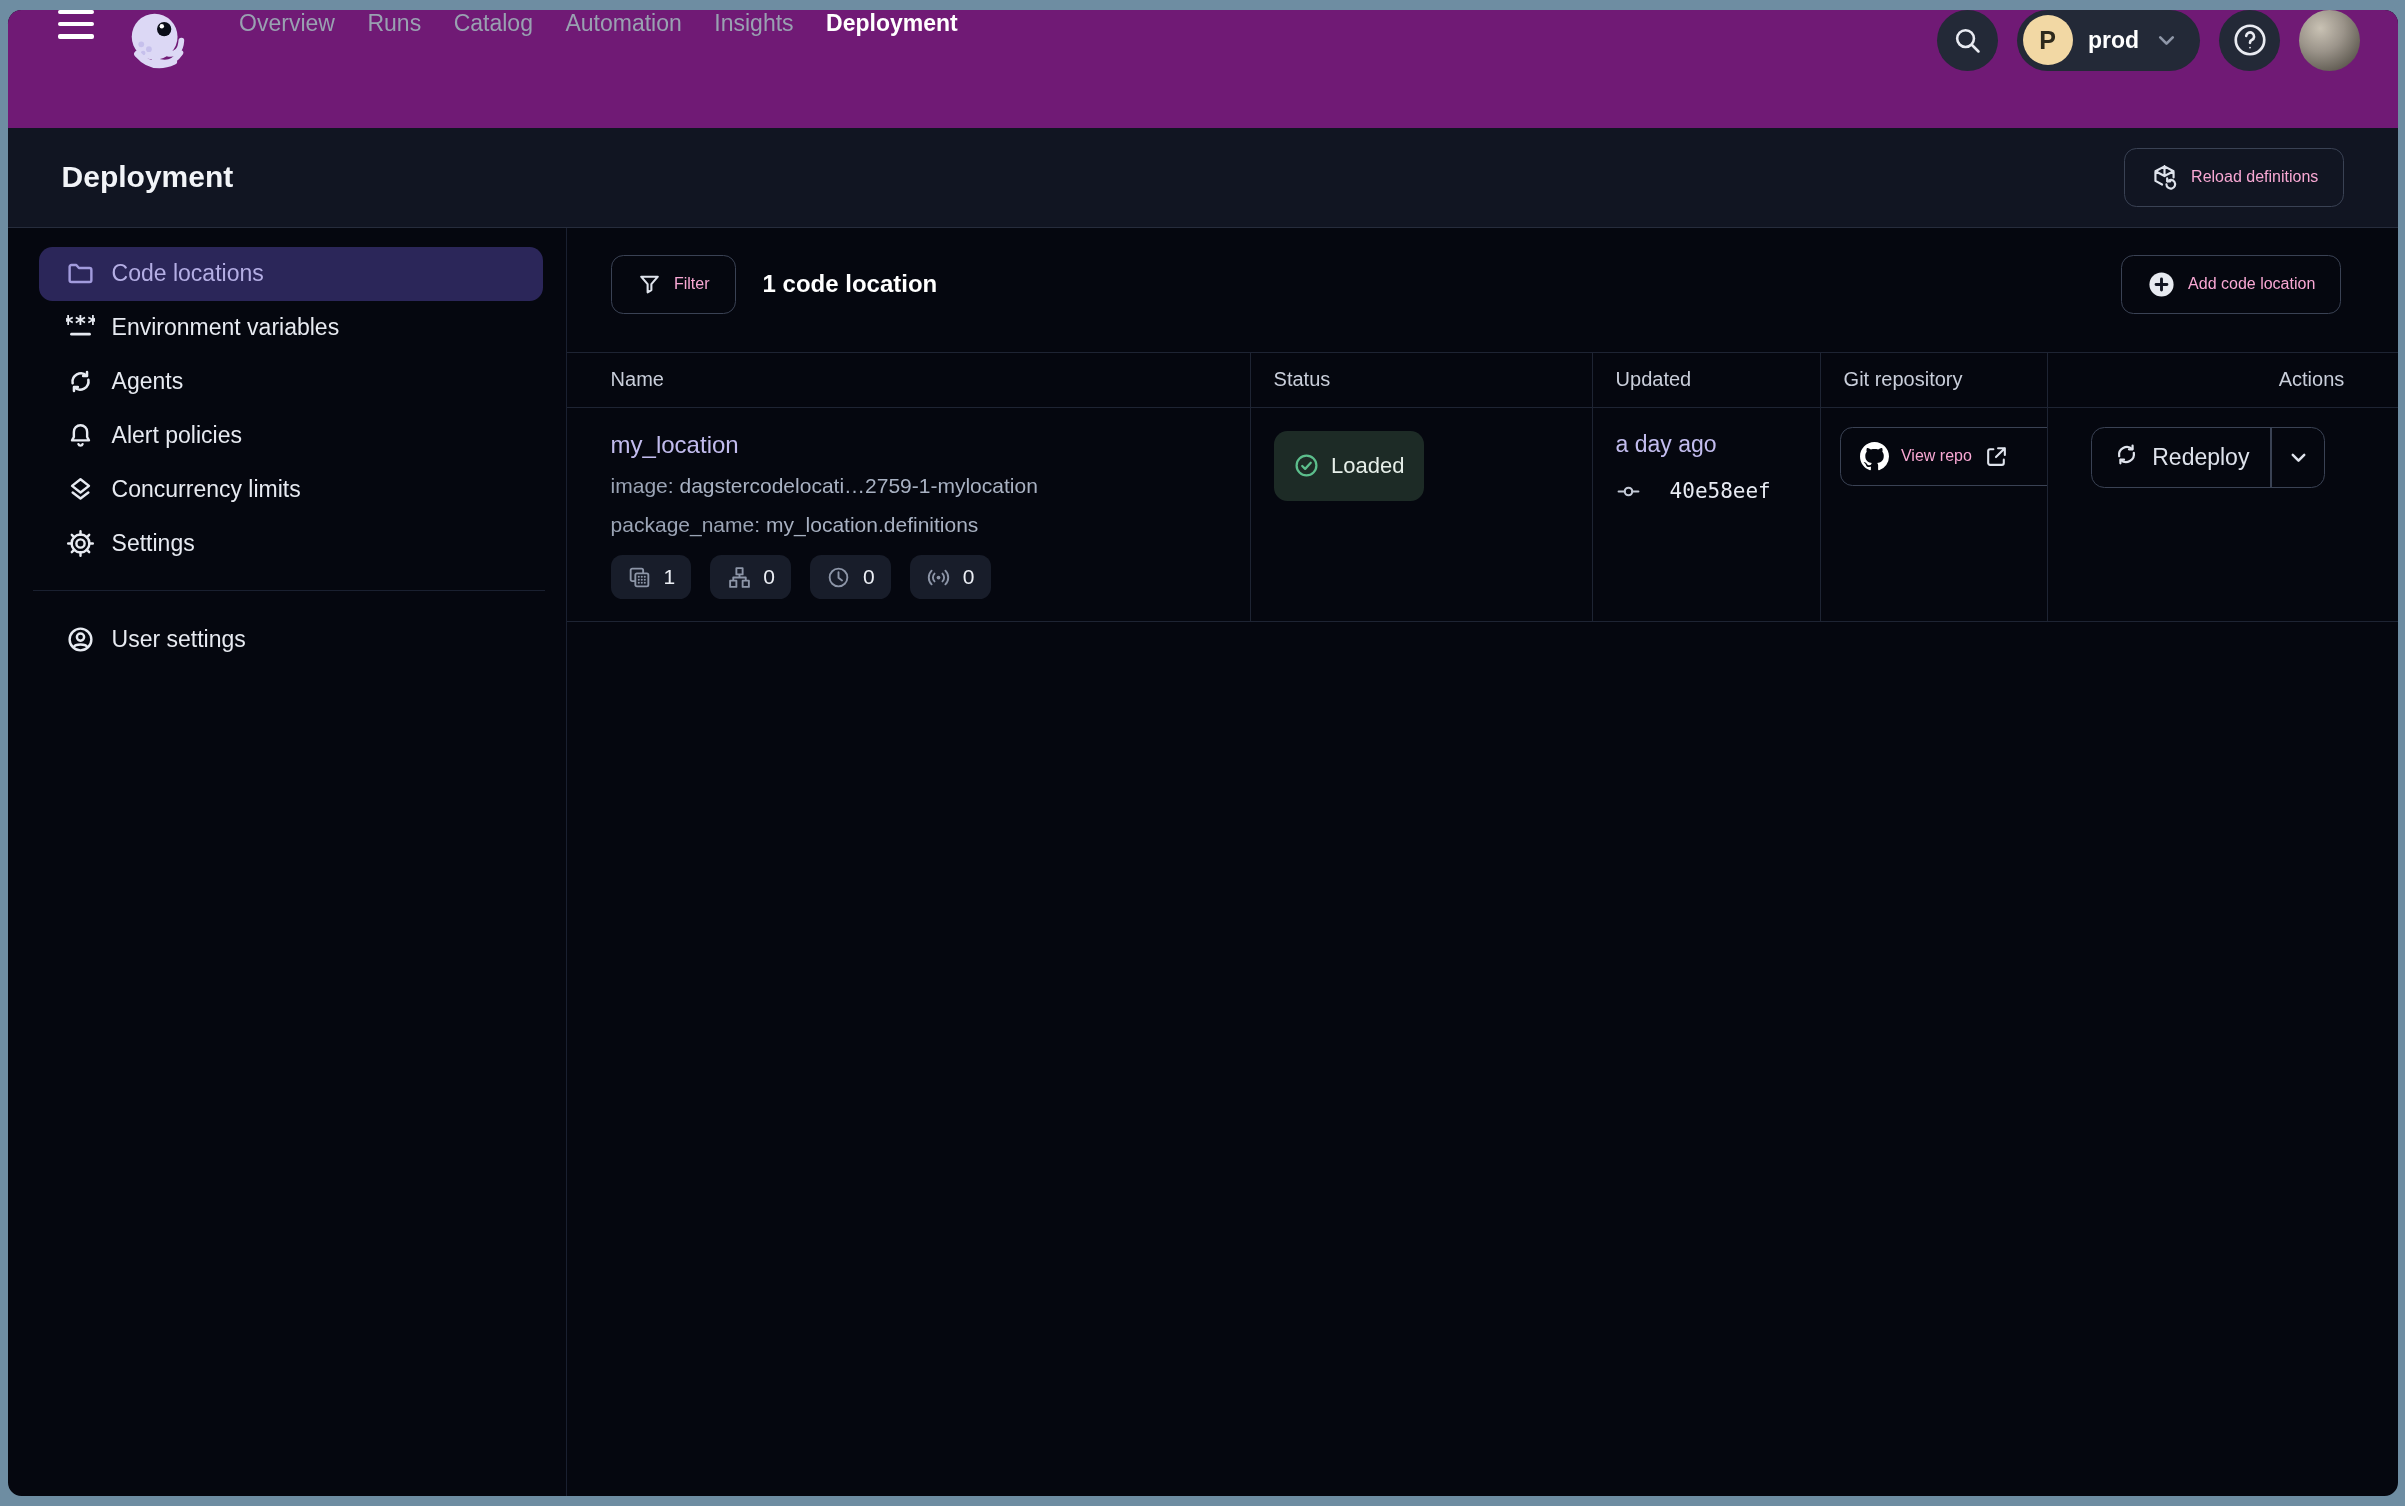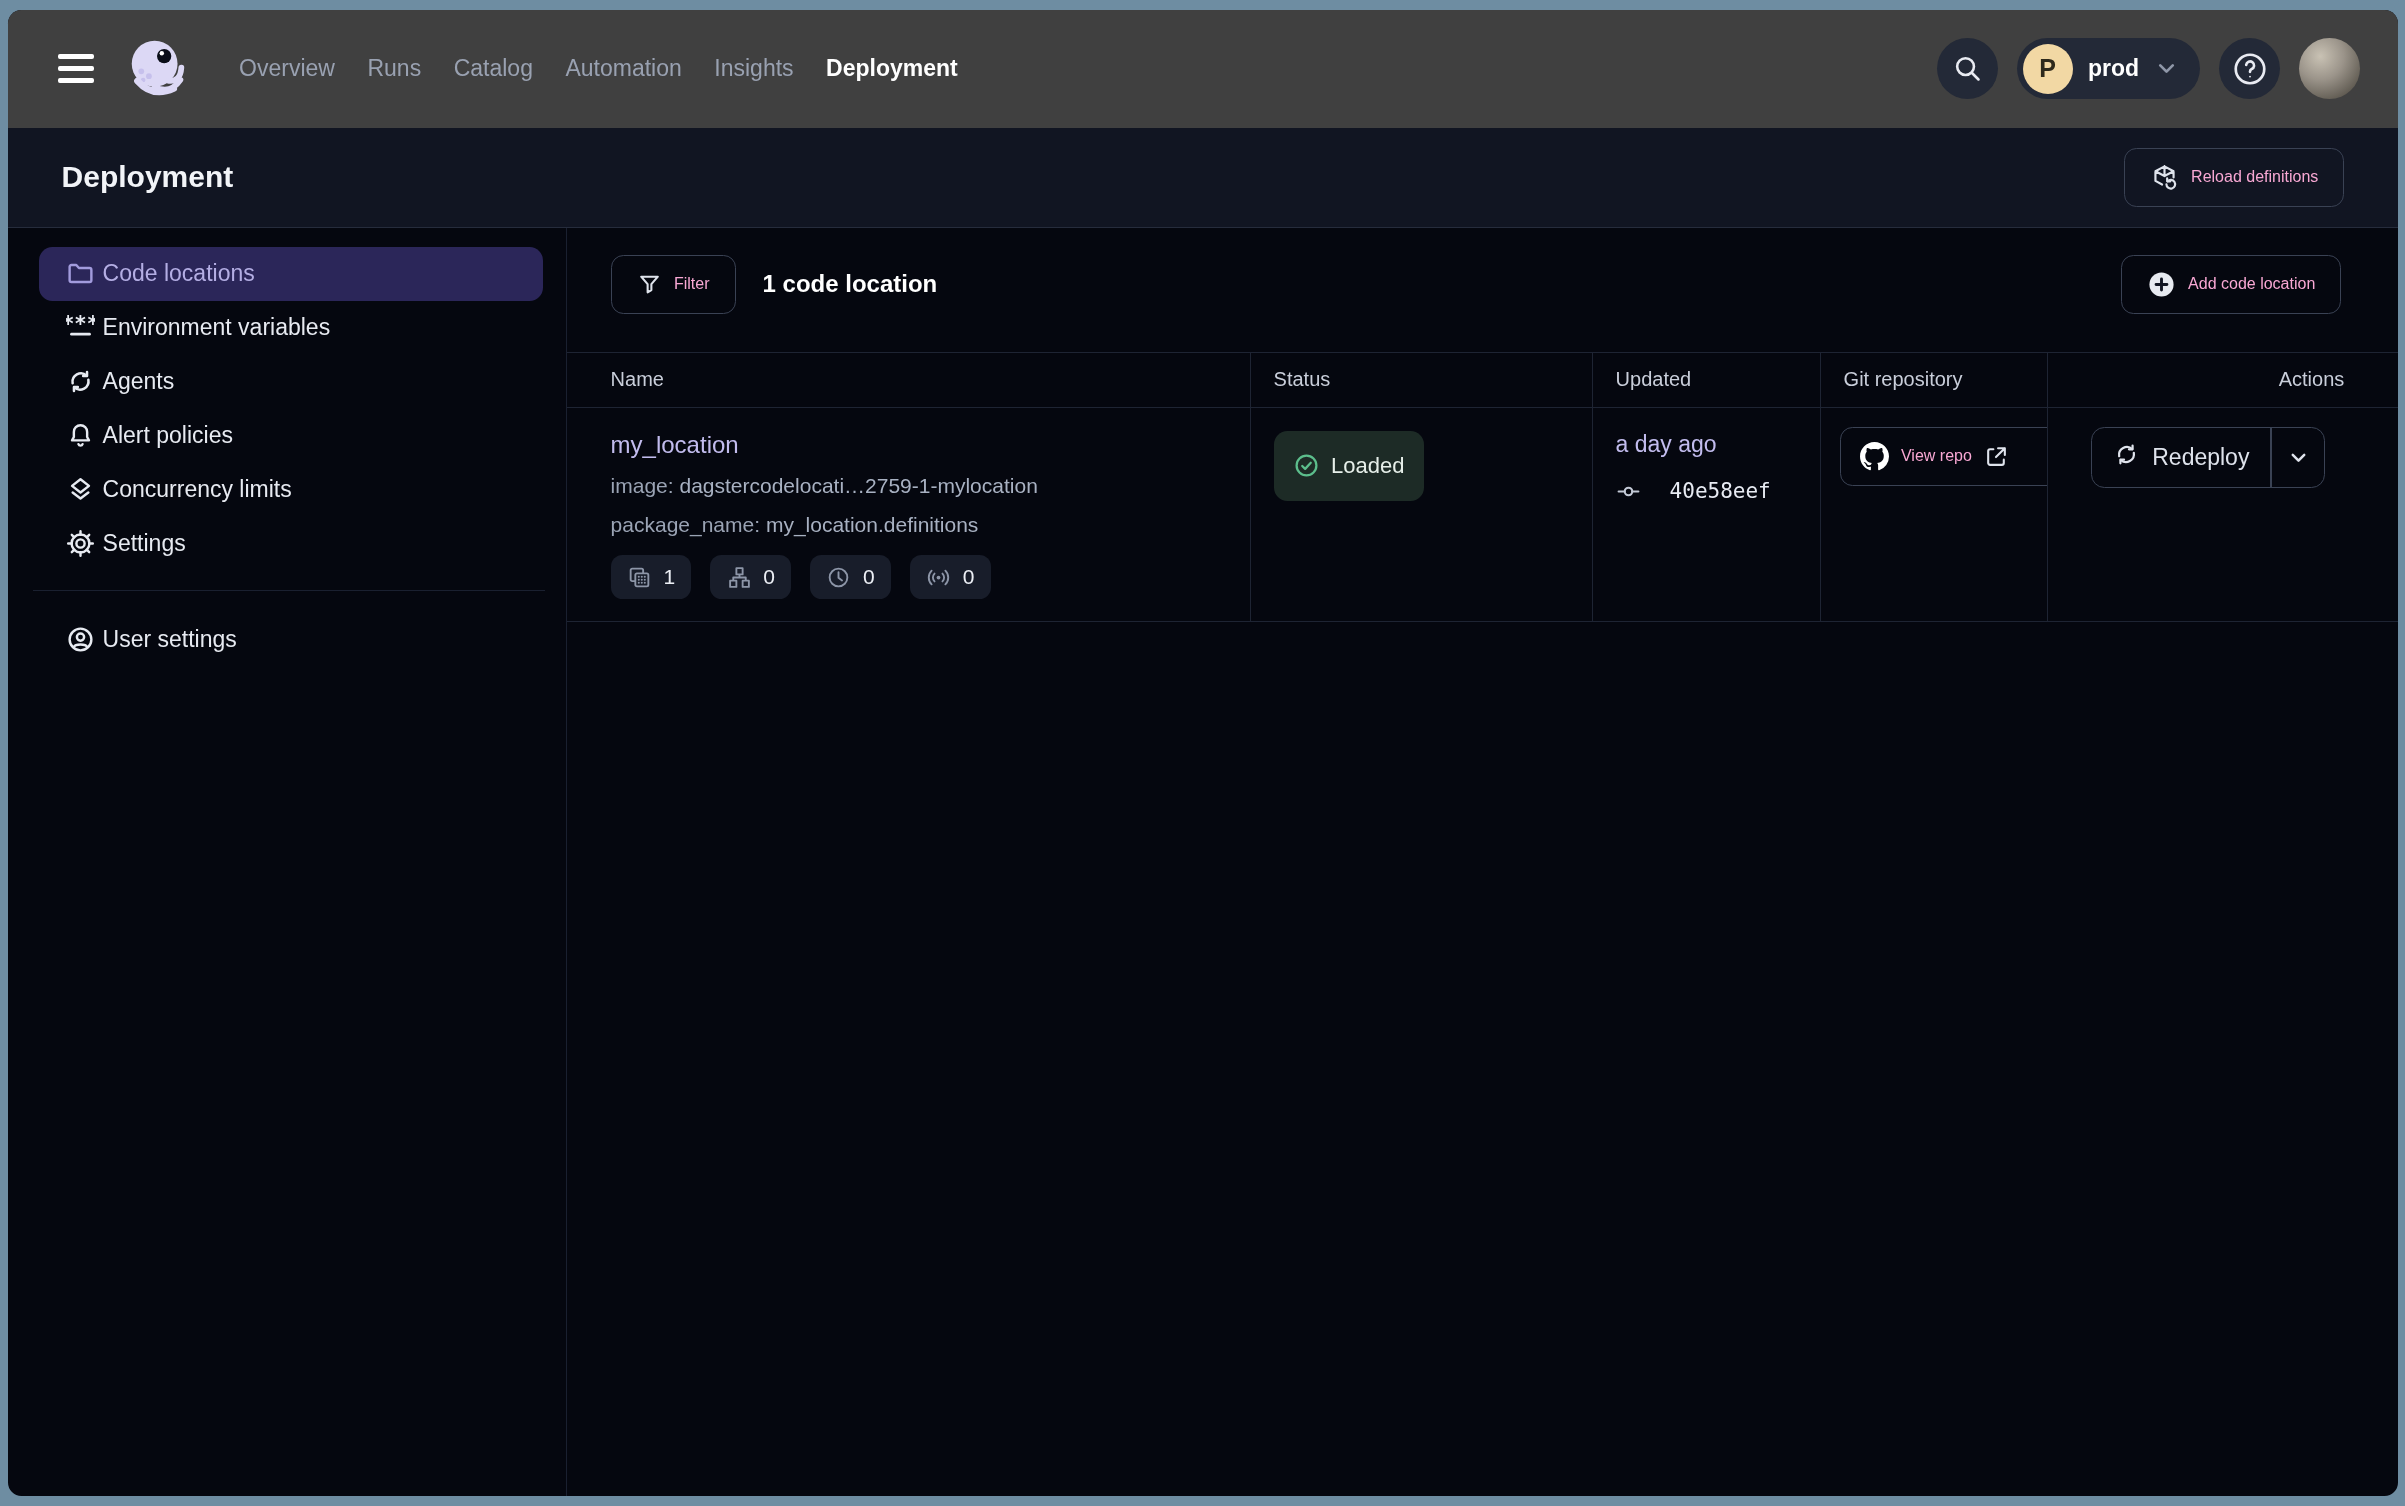--- a/index.html
+++ b/index.html
@@ -1,21 +1,21 @@
 <!DOCTYPE html>
 <html><head>
 <meta charset="utf-8">
 <style>
   html,body{margin:0;padding:0;background:#6E8DA2;}
   .frame{width:2405px;height:1506px;box-sizing:border-box;padding:9.6px 6.7px 9.6px 7.6px;}
   .app{width:100%;height:100%;background:#05070F;border-radius:13.4px;overflow:hidden;
        display:flex;flex-direction:column;font-family:"Liberation Sans",sans-serif;color:#E9EBF2;}
 
   
-  .topnav{flex:0 0 118px;display:flex;align-items:center;padding:0 38px 0 50px;background:#404040;}
+  .topnav{flex:0 0 118px;display:flex;align-items:flex-start;padding:0 38px 0 50px;background:#701a75;}
   .hamburger{width:36px;height:29px;display:flex;flex-direction:column;justify-content:space-between;
              background:none;border:none;cursor:pointer;padding:0;margin-right:32.5px;}
   .hamburger span{display:block;height:4.8px;background:#FFFFFF;border-radius:1.9px;}
   .logo{width:63px;height:63px;margin-right:50px;}
   .nav-items{display:flex;align-items:center;gap:32.5px;}
   .nav-item{font-size:23px;color:#99A1B1;text-decoration:none;cursor:pointer;}
   .nav-item.active{color:#FFFFFF;font-weight:700;}
   .nav-right{margin-left:auto;display:flex;align-items:center;gap:19px;}
   .circle-btn{width:61px;height:61px;border-radius:50%;background:#232937;border:none;cursor:pointer;
               display:flex;align-items:center;justify-content:center;color:#E9EBF2;padding:0;}
@@ -32,21 +32,21 @@
             display:flex;align-items:center;padding:0 54px;}
   .page-title{font-size:30px;font-weight:700;margin:0;color:#F2F4F8;}
   .btn{display:inline-flex;align-items:center;gap:12.4px;height:59px;border:1.9px solid #3A4254;border-radius:12.4px;
        background:transparent;color:#f9a8d4;font-size:16px;font-family:inherit;padding:0 25px;cursor:pointer;white-space:nowrap;}
   .btn .bicon{display:flex;color:#DFE3EC;}
   .reload-btn{margin-left:auto;}
 
   
   .content{flex:1;display:flex;min-height:0;}
   .sidebar{flex:0 0 559px;border-right:1.9px solid #1A2030;box-sizing:border-box;padding-top:19px;}
-  .side-item{height:54px;display:flex;align-items:center;gap:8px;margin:0 23px 0 31px;padding:0 27px;
+  .side-item{height:54px;display:flex;align-items:center;gap:17px;margin:0 23px 0 31px;padding:0 27px;
              border-radius:13.4px;font-size:23px;color:#E7EAF1;cursor:pointer;}
   .side-item .sicon{display:flex;color:#E7EAF1;flex:0 0 auto;}
   .side-item.selected{background:#2B2659;color:#B4AEE4;}
   .side-item.selected .sicon{color:#A29BDD;}
   .side-divider{height:1.9px;background:#1A2030;margin:19px 21px 21px 25px;border:none;}
   .ext-right{margin-left:auto;color:#7A8396;display:flex;}
 
   .main{flex:1;min-width:0;display:flex;flex-direction:column;padding-top:27px;}
   .toolbar{display:flex;align-items:center;padding:0 57px 0 44px;margin-bottom:38px;}
   .count-label{margin-left:27px;font-size:24px;font-weight:700;color:#FFFFFF;}

